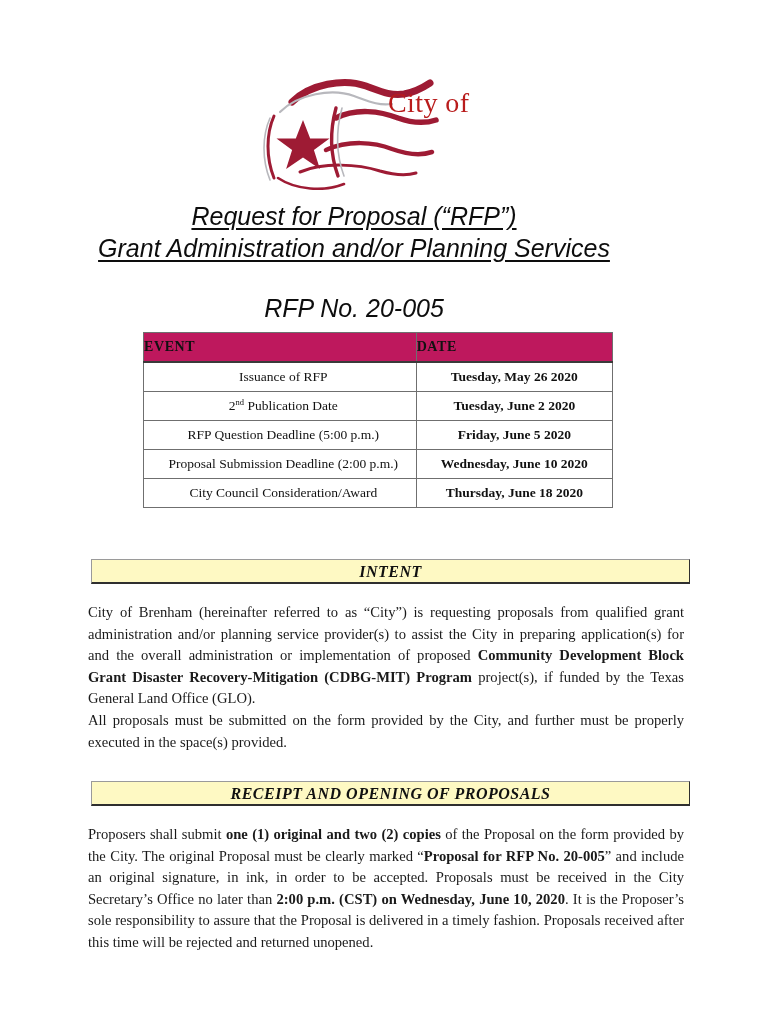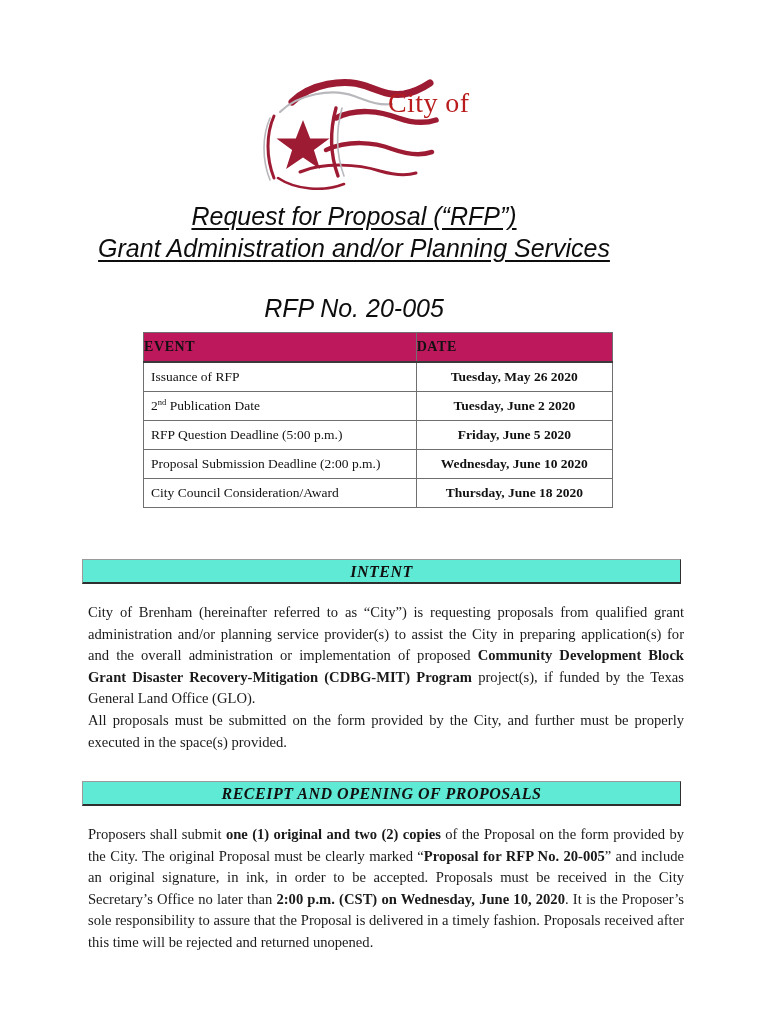--- a/index.html
+++ b/index.html
@@ -105,42 +105,42 @@
   }
   .schedule-table thead th {
     background: #be185d;
     font-weight: bold;
     text-align: left;
     font-size: 14px;
     letter-spacing: 0.6px;
     border-bottom: 2px solid #3a3a3a;
   }
   .schedule-table td.ev {
-    text-align: left;
+    text-align: center;
     padding-left: 7px;
     width: 269px;
   }
   .schedule-table td.dt {
     text-align: center;
     width: 199px;
     font-weight: bold;
   }
   .schedule-table sup {
     font-size: 8.5px;
     vertical-align: super;
     line-height: 0;
   }
 
   
   .section-bar {
     position: absolute;
-    left: 82px;
+    left: 91px;
     width: 599px;
     height: 25px;
-    background: #5eead4;
+    background: #fef9c3;
     border: 1px solid #9a9a9a;
     border-right-color: #2f2f2f;
     border-bottom: 2px solid #2f2f2f;
     box-sizing: border-box;
     text-align: center;
     font-family: "Liberation Serif", serif;
     font-style: italic;
     font-weight: bold;
     font-size: 16px;
     line-height: 23px;

